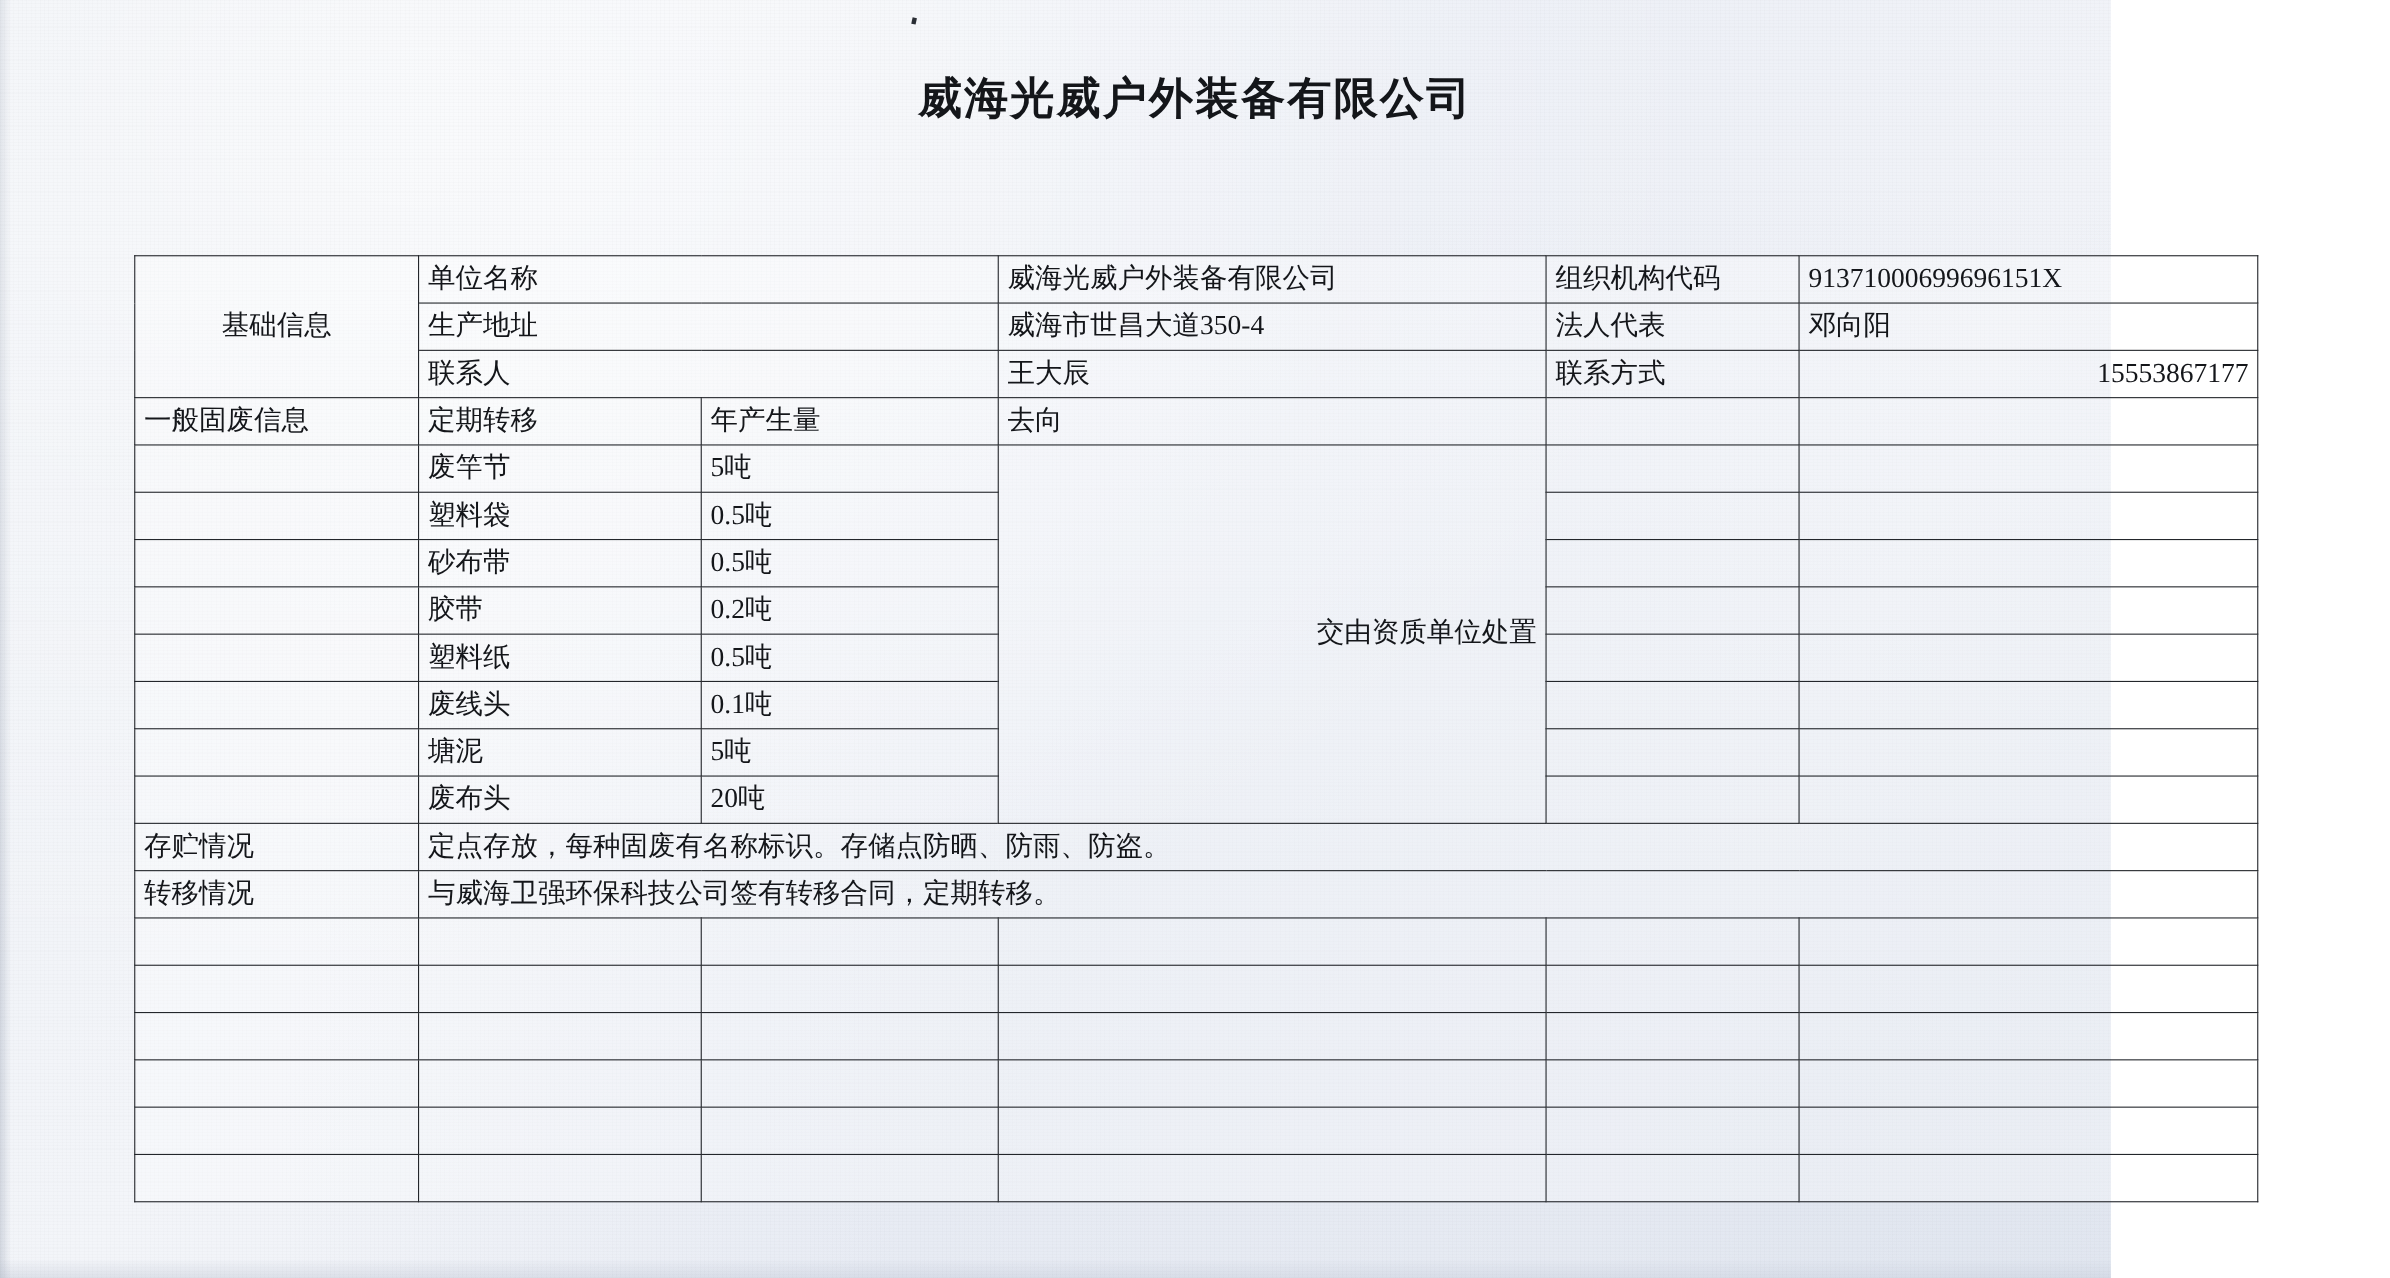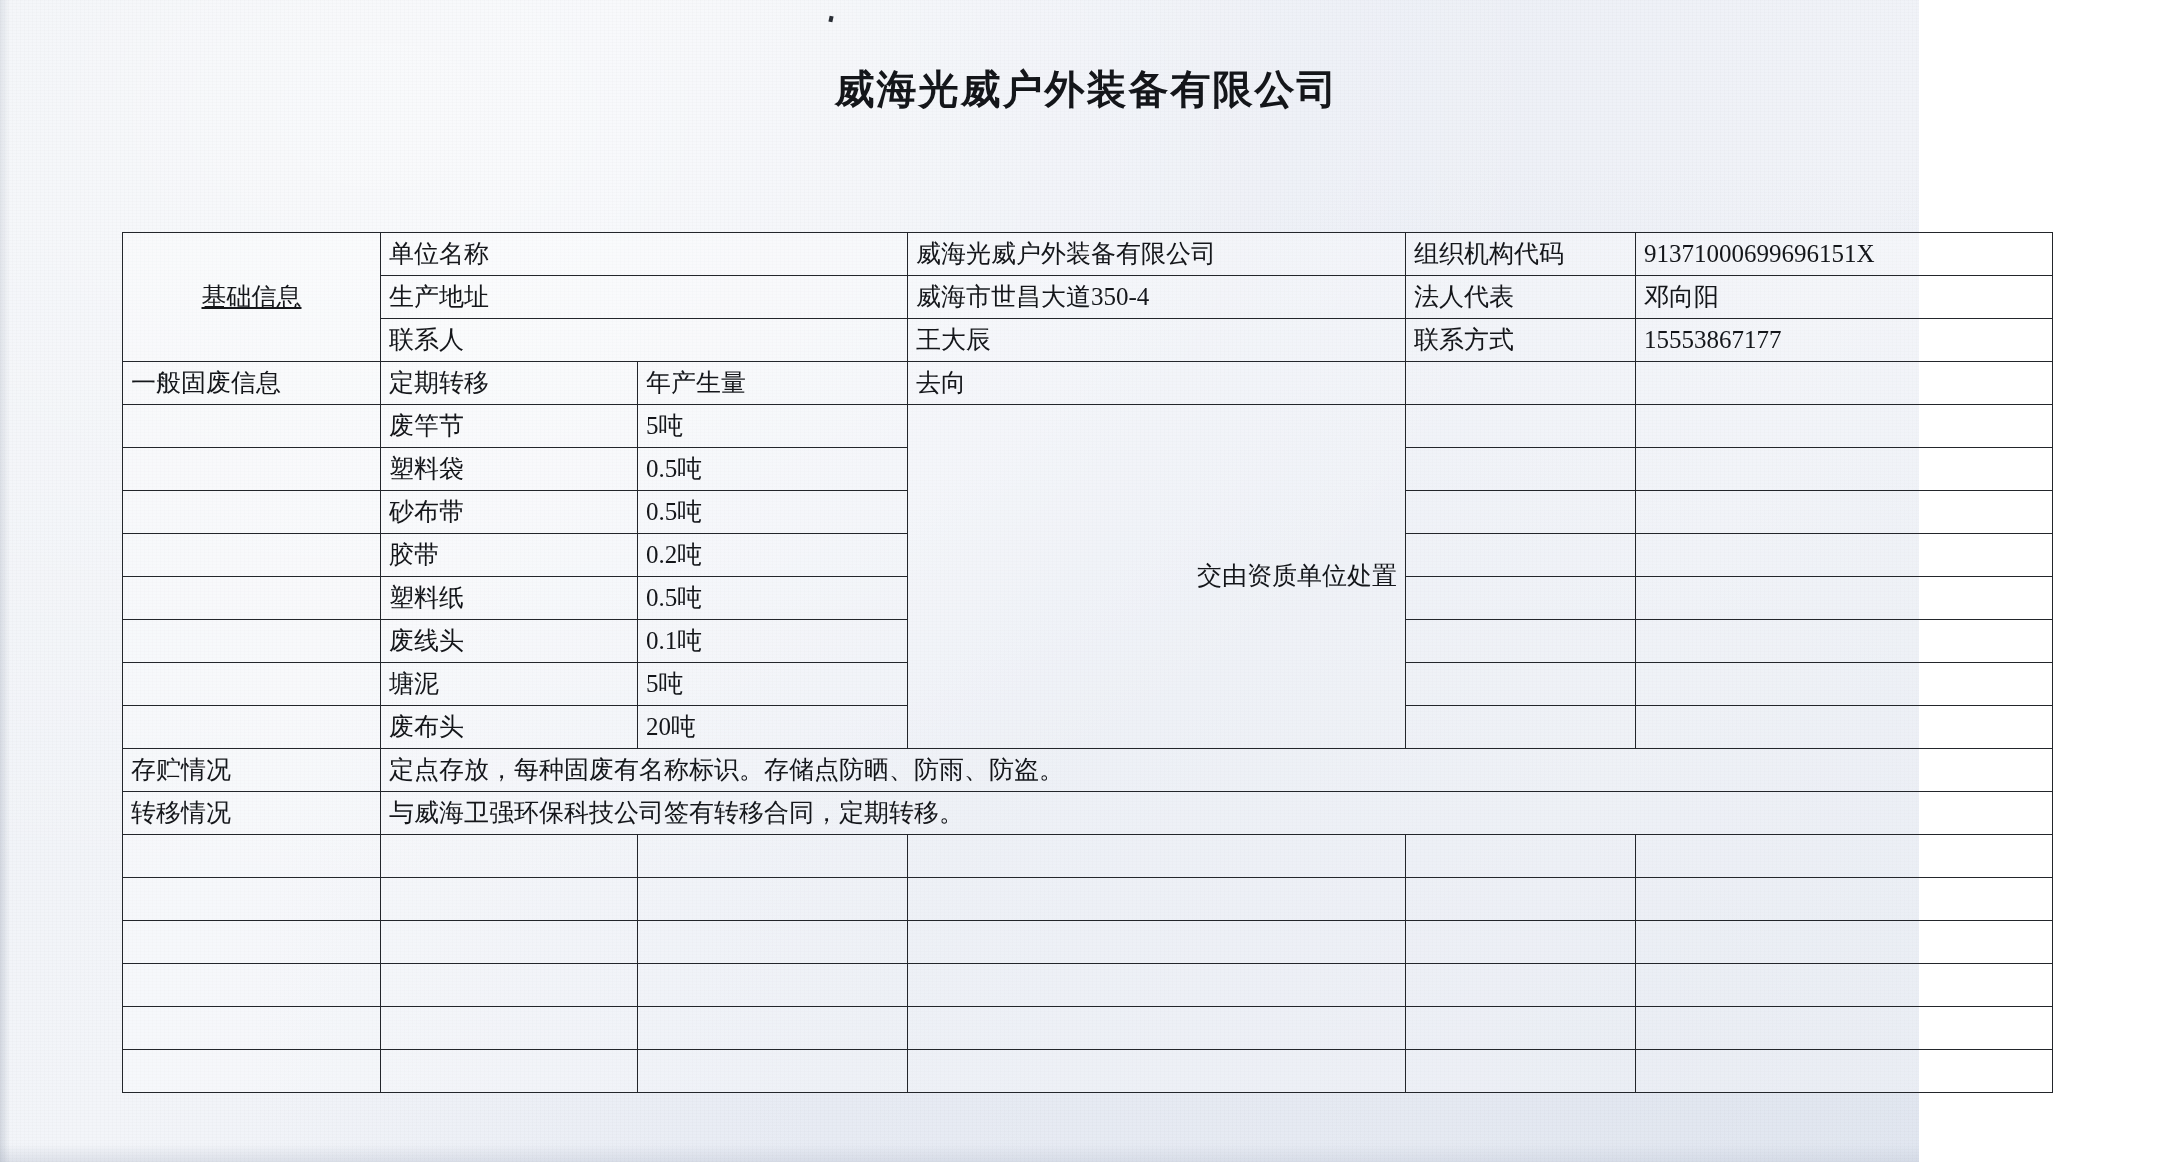--- a/index.html
+++ b/index.html
@@ -100,26 +100,26 @@
     height: 38px;
     vertical-align: middle;
     font-family: "Liberation Serif", "DejaVu Serif", serif;
     line-height: 1.15;
     white-space: nowrap;
     overflow: hidden;
   }
   .c-basic {
     text-align: center;
     font-size: 27px;
-    text-decoration: underline;
   }
   .center {
     text-align: right;
   }
   .right {
+    text-align: right;
     padding-right: 14px;
   }
   .vmid-big {
     font-size: 27px;
   }
   .num {
     font-family: "Liberation Sans", sans-serif;
     font-size: 24px;
   }
   .blank-row td { height: 36px; }

